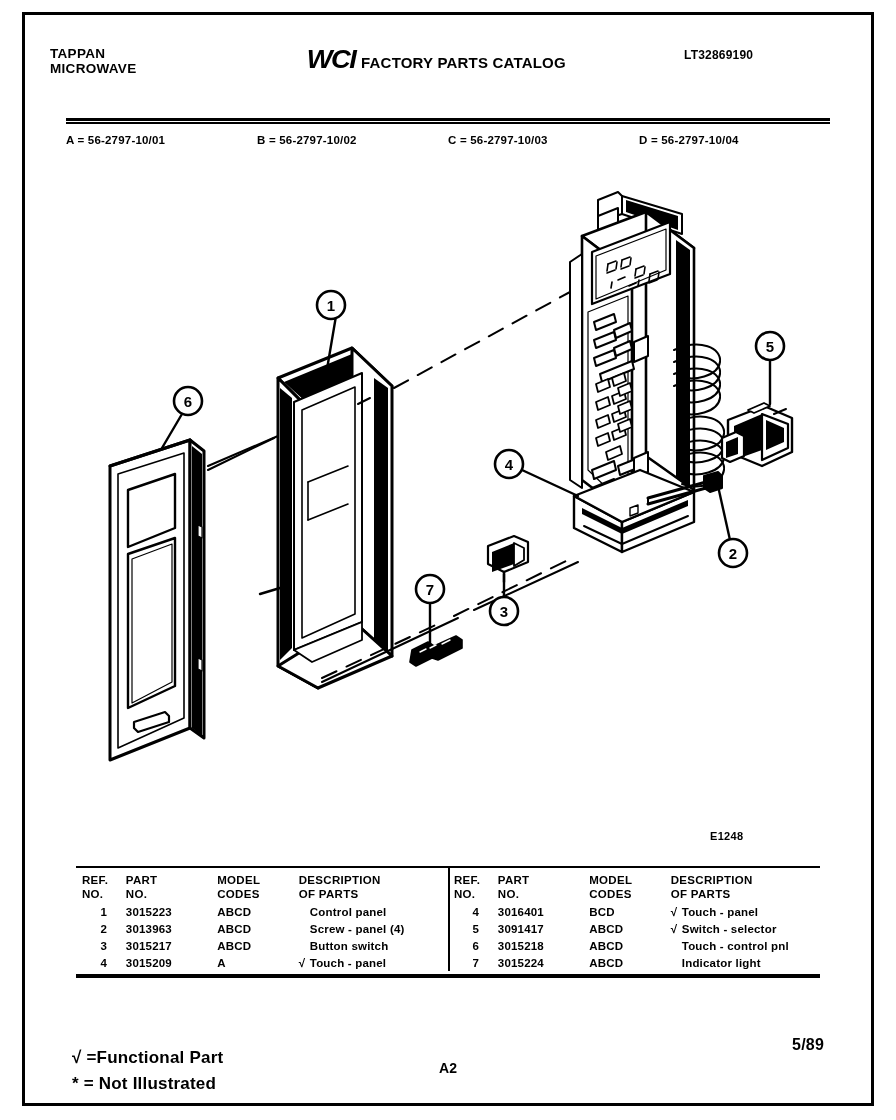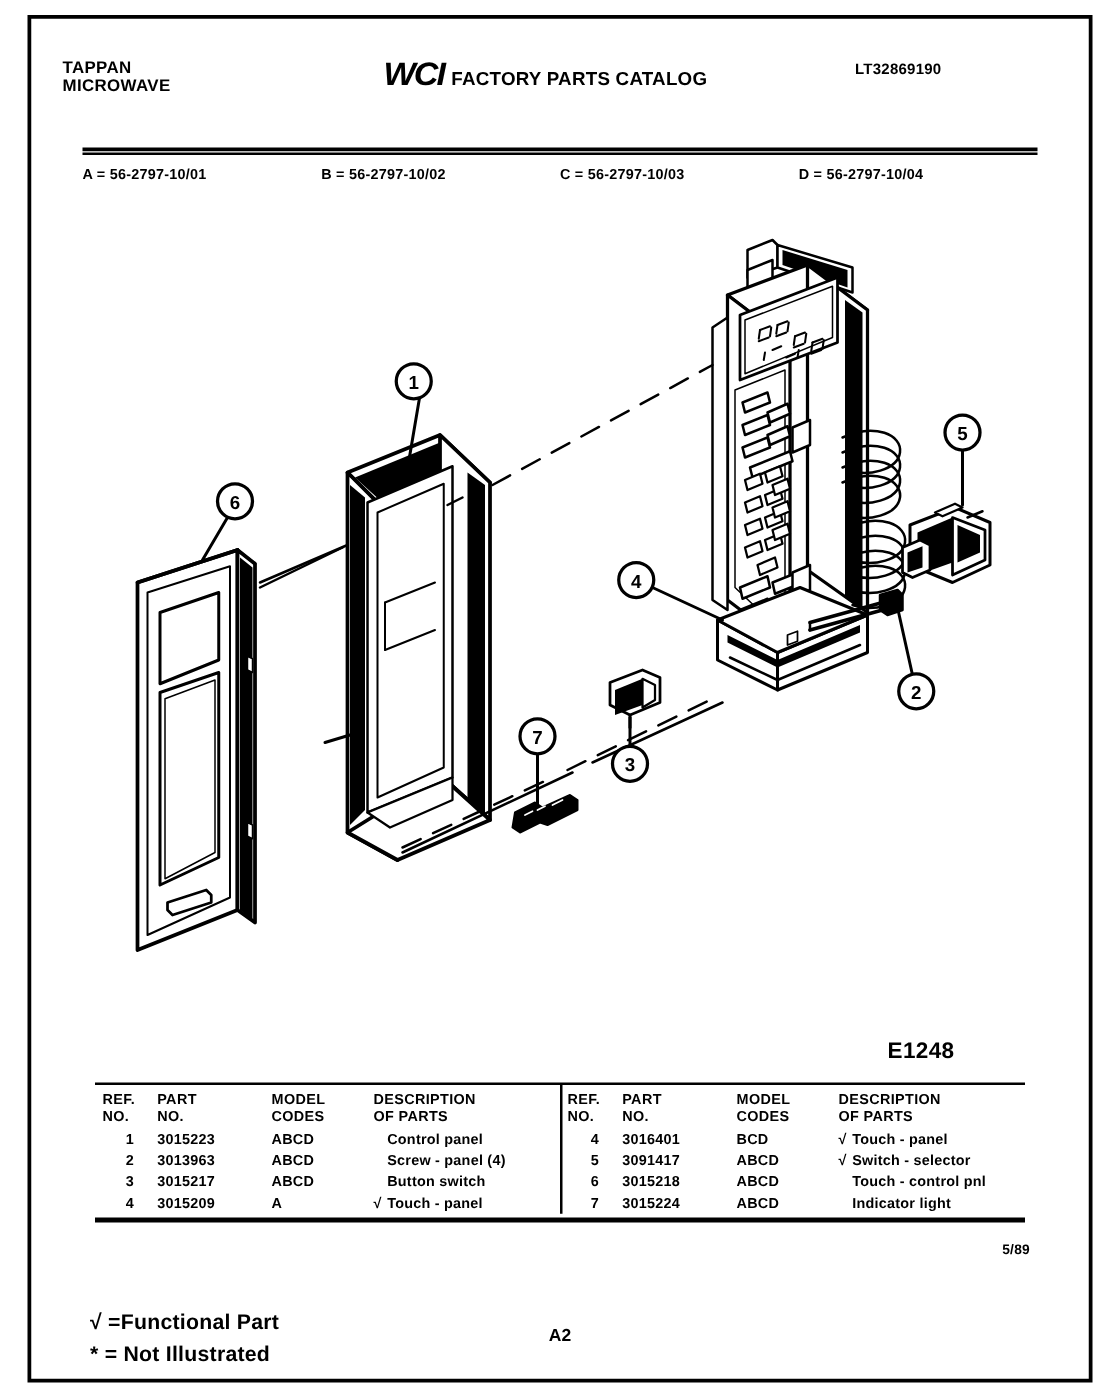--- a/index.html
+++ b/index.html
@@ -105,21 +105,21 @@
     top: 170px;
     width: 852px;
     height: 680px;
   }
   .illus svg { display: block; }
 
   .e-num {
     position: absolute;
     left: 710px;
     top: 830px;
-    font-size: 18px;
+    font-size: 11px;
     font-weight: bold;
     letter-spacing: 0.3px;
   }
 
   
   .tables {
     position: absolute;
     left: 76px;
     top: 866px;
     width: 744px;
@@ -190,22 +190,22 @@
     left: 0;
     top: 1060px;
     width: 896px;
     text-align: center;
     font-size: 14px;
     font-weight: bold;
   }
   .foot-date {
     position: absolute;
     right: 72px;
-    top: 994px;
-    font-size: 11px;
+    top: 1036px;
+    font-size: 16px;
     font-weight: bold;
     letter-spacing: 0.2px;
   }
   .callout-txt {
     font-family: "Liberation Sans", sans-serif;
     font-size: 15px;
     font-weight: bold;
   }
 </style>
 </head>

